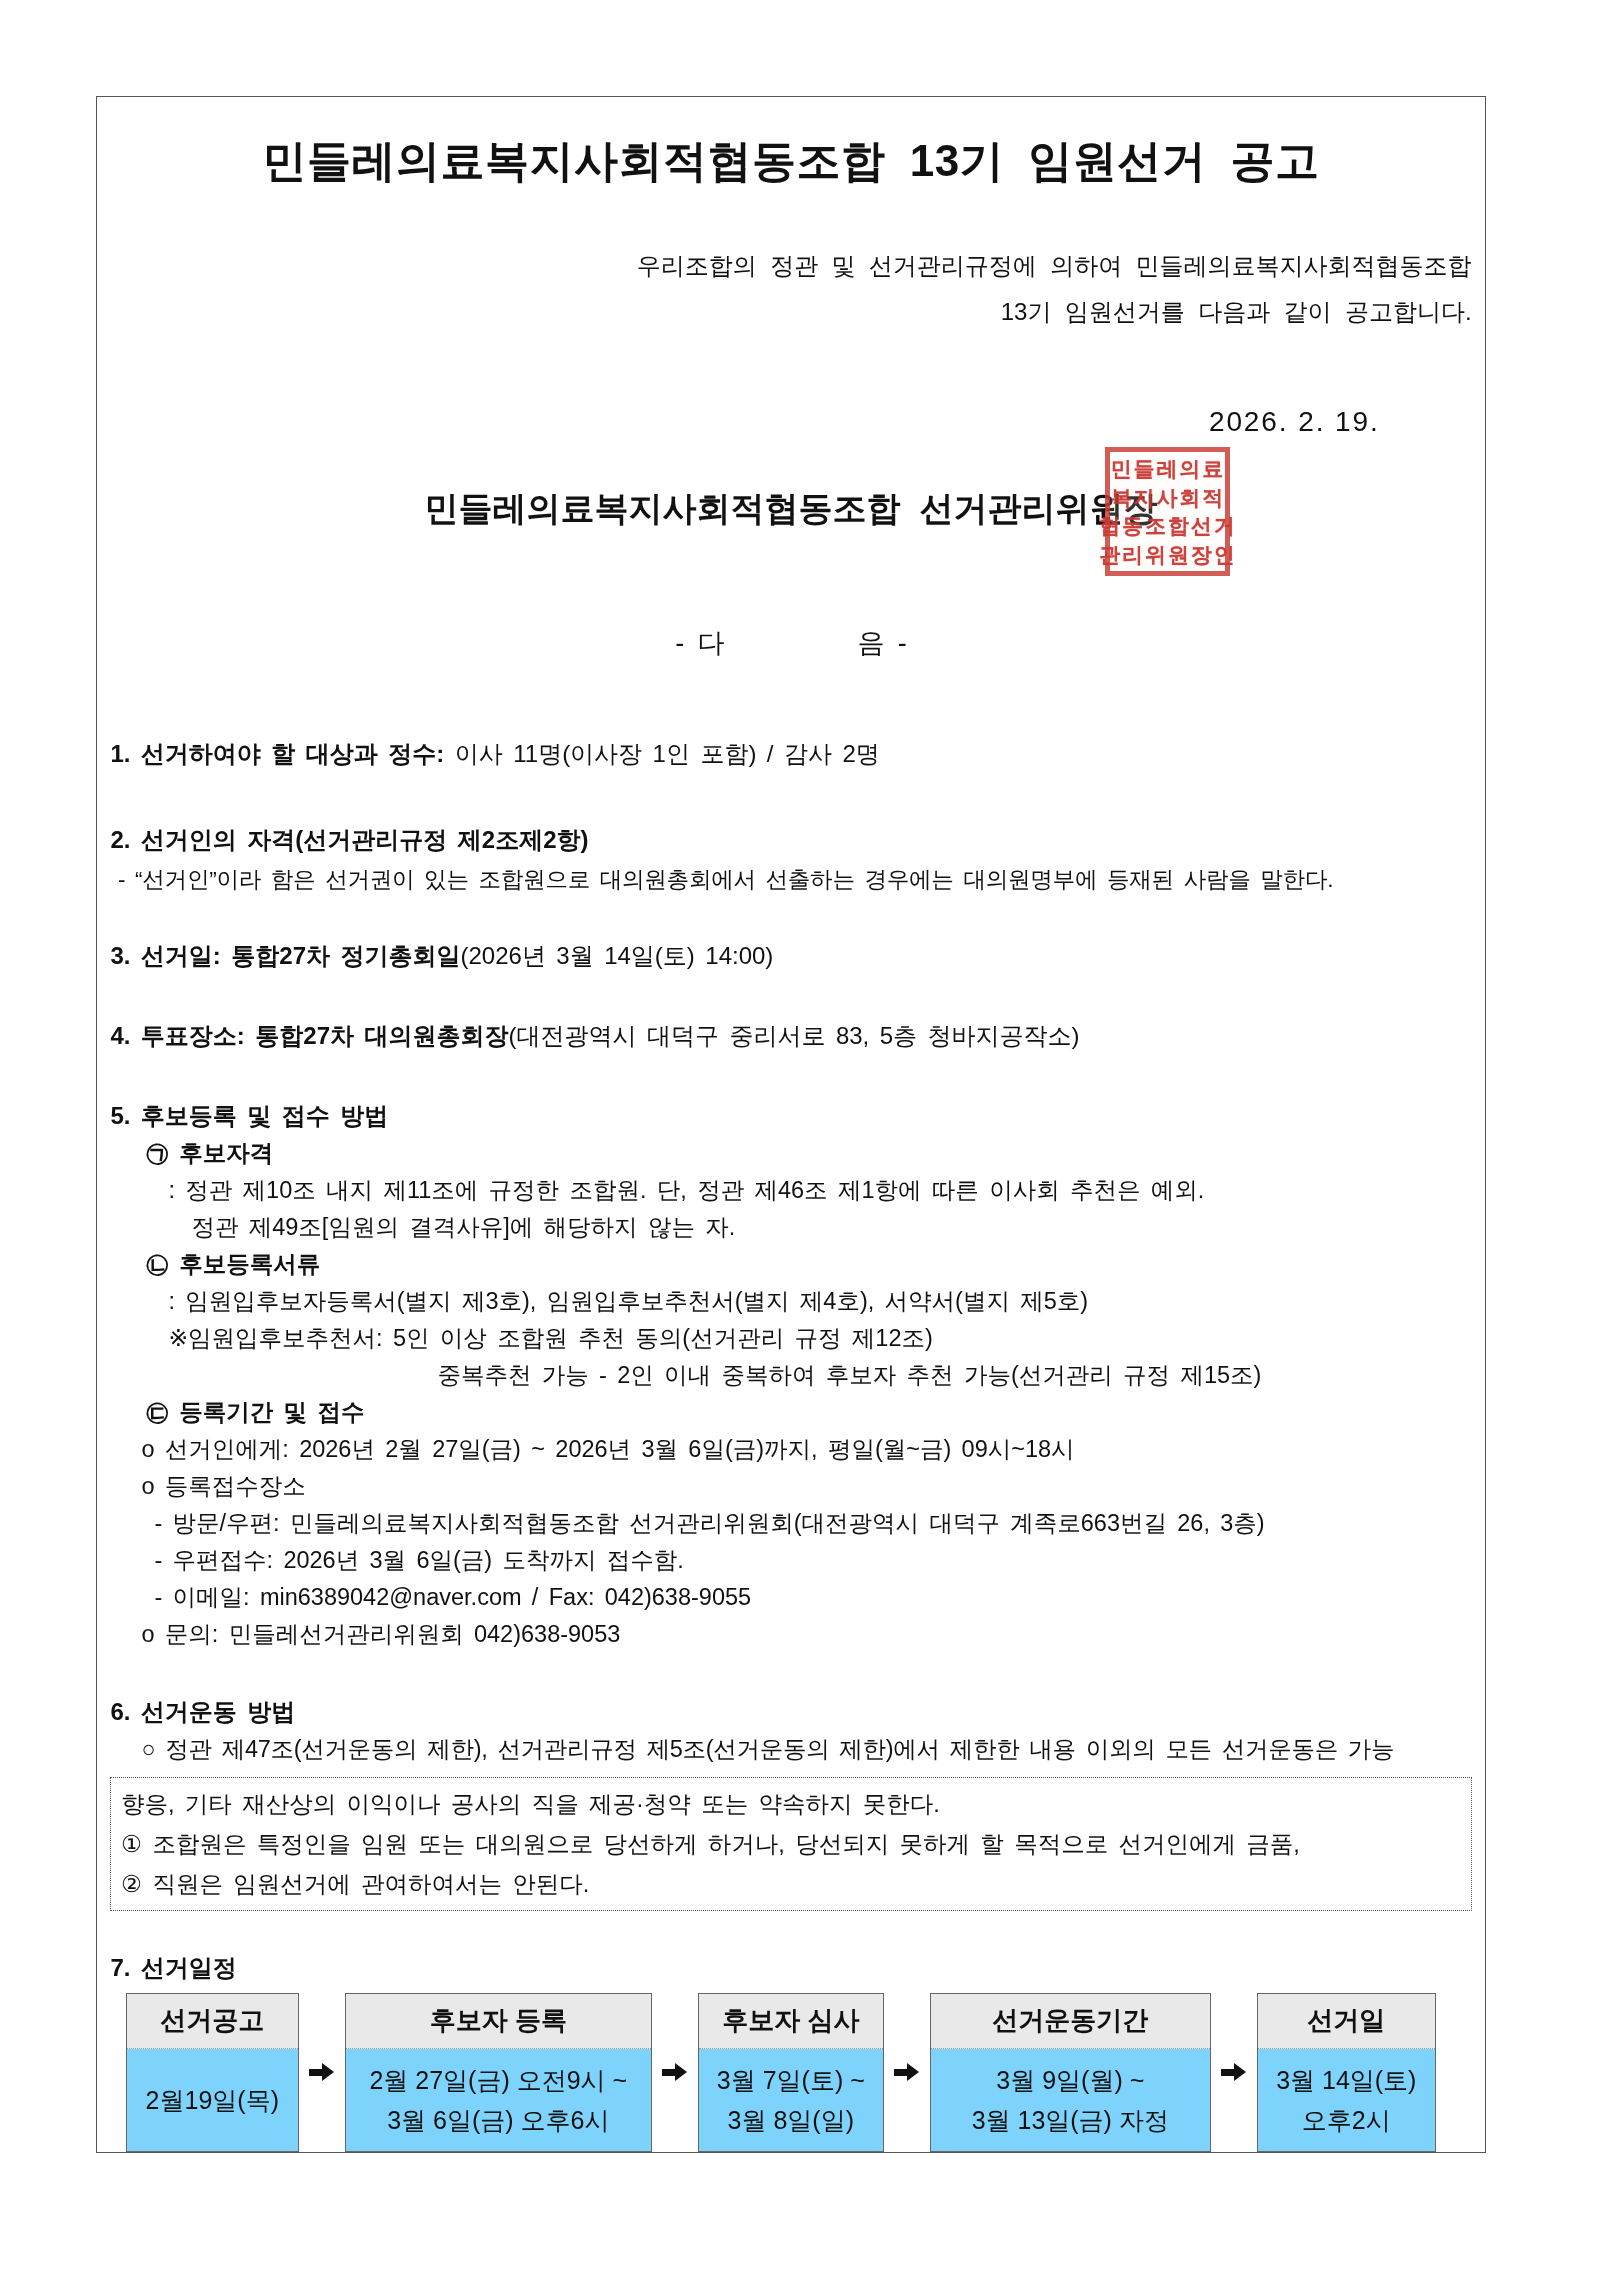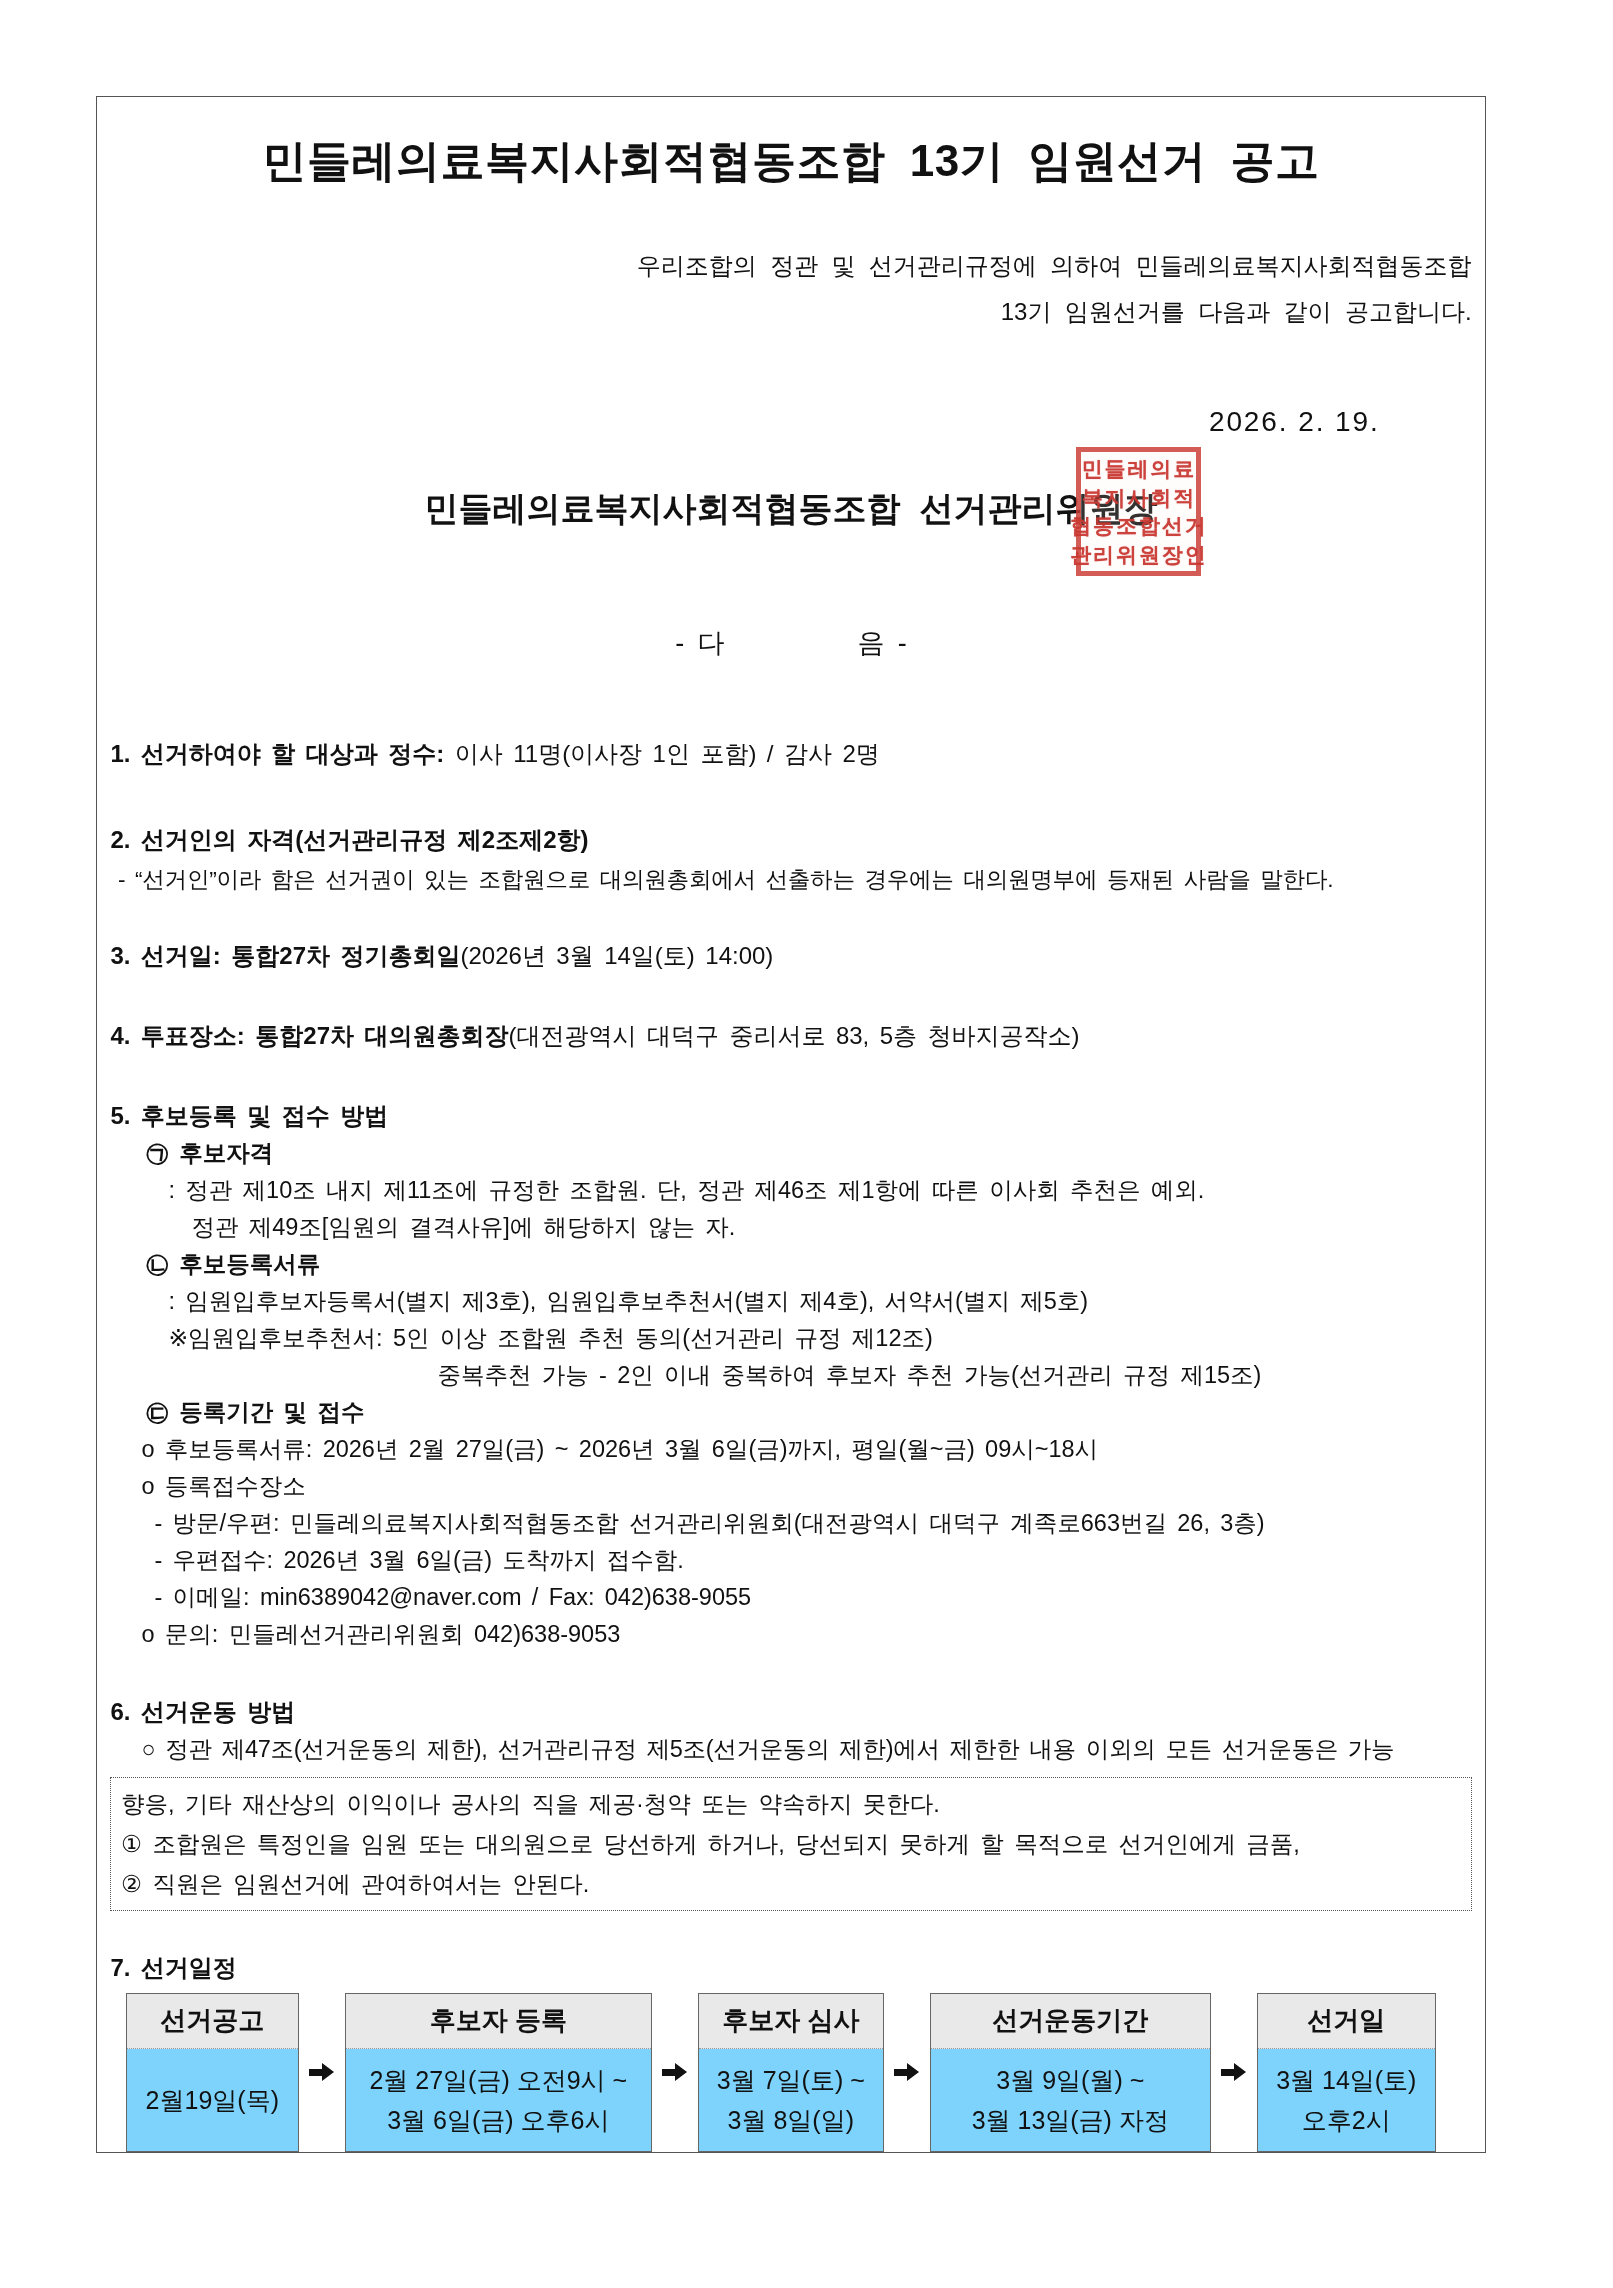--- a/index.html
+++ b/index.html
@@ -18,21 +18,21 @@
 
   .title{
     margin:35px 0 0 0;text-align:center;font-size:44px;font-weight:700;
     letter-spacing:0.5px;word-spacing:11.5px;white-space:nowrap;
   }
   .intro{margin-top:52px;text-align:right;font-size:24px;line-height:46px;word-spacing:6.7px;}
   .date-line{margin-top:69px;text-align:right;padding-right:92px;font-size:28px;line-height:35px;letter-spacing:1.9px;}
   .issuer-row{position:relative;margin-top:48px;text-align:center;line-height:42px;}
   .issuer{font-size:34px;font-weight:700;word-spacing:9.6px;white-space:nowrap;}
   .seal{
-    position:absolute;left:966px;top:-40px;width:125px;height:129px;
+    position:absolute;left:995px;top:-40px;width:125px;height:129px;
     border:5.8px solid rgba(201,56,50,0.82);box-sizing:border-box;
     display:flex;flex-direction:column;justify-content:space-evenly;align-items:center;
     color:rgba(201,56,50,0.9);font-weight:700;font-size:21px;line-height:23px;
     letter-spacing:1.9px;text-align:center;background:rgba(255,235,233,0.15);
     text-shadow:0 0 1px rgba(201,56,50,0.55);
   }
   .seal span{white-space:nowrap;}
   .divider{margin-top:88px;text-align:center;font-size:27px;line-height:38px;white-space:pre;word-spacing:5.8px;}
 
   .sec{font-size:24px;line-height:38px;word-spacing:3.8px;}
@@ -124,21 +124,21 @@
 
     <div class="sec s5h b nowrap">5. 후보등록 및 접수 방법</div>
     <div class="sub ind-circ nowrap">㉠ 후보자격</div>
     <div class="sub ind-colon nowrap">: 정관 제10조 내지 제11조에 규정한 조합원. 단, 정관 제46조 제1항에 따른 이사회 추천은 예외.</div>
     <div class="sub ind-colon2 nowrap">정관 제49조[임원의 결격사유]에 해당하지 않는 자.</div>
     <div class="sub ind-circ nowrap">㉡ 후보등록서류</div>
     <div class="sub ind-colon nowrap">: 임원입후보자등록서(별지 제3호), 임원입후보추천서(별지 제4호), 서약서(별지 제5호)</div>
     <div class="sub ind-note nowrap">※임원입후보추천서: 5인 이상 조합원 추천 동의(선거관리 규정 제12조)</div>
     <div class="sub ind-note2 nowrap">중복추천 가능 - 2인 이내 중복하여 후보자 추천 가능(선거관리 규정 제15조)</div>
     <div class="sub ind-circ nowrap">㉢ 등록기간 및 접수</div>
-    <div class="sub ind-o nowrap">o 후보등록서류: 2026년 2월 27일(금) ~ 2026년 3월 6일(금)까지, 평일(월~금) 09시~18시</div>
+    <div class="sub ind-o nowrap">o 선거인에게: 2026년 2월 27일(금) ~ 2026년 3월 6일(금)까지, 평일(월~금) 09시~18시</div>
     <div class="sub ind-o nowrap">o 등록접수장소</div>
     <div class="sub ind-dash nowrap">- 방문/우편: 민들레의료복지사회적협동조합 선거관리위원회(대전광역시 대덕구 계족로663번길 26, 3층)</div>
     <div class="sub ind-dash nowrap">- 우편접수: 2026년 3월 6일(금) 도착까지 접수함.</div>
     <div class="sub ind-dash nowrap">- 이메일: min6389042@naver.com / Fax: 042)638-9055</div>
     <div class="sub ind-o nowrap">o 문의: 민들레선거관리위원회 042)638-9053</div>
 
     <div class="sec s6h b nowrap">6. 선거운동 방법</div>
     <div class="sub s6b ind-o nowrap">○ 정관 제47조(선거운동의 제한), 선거관리규정 제5조(선거운동의 제한)에서 제한한 내용 이외의 모든 선거운동은 가능</div>
 
     <div class="notice">

